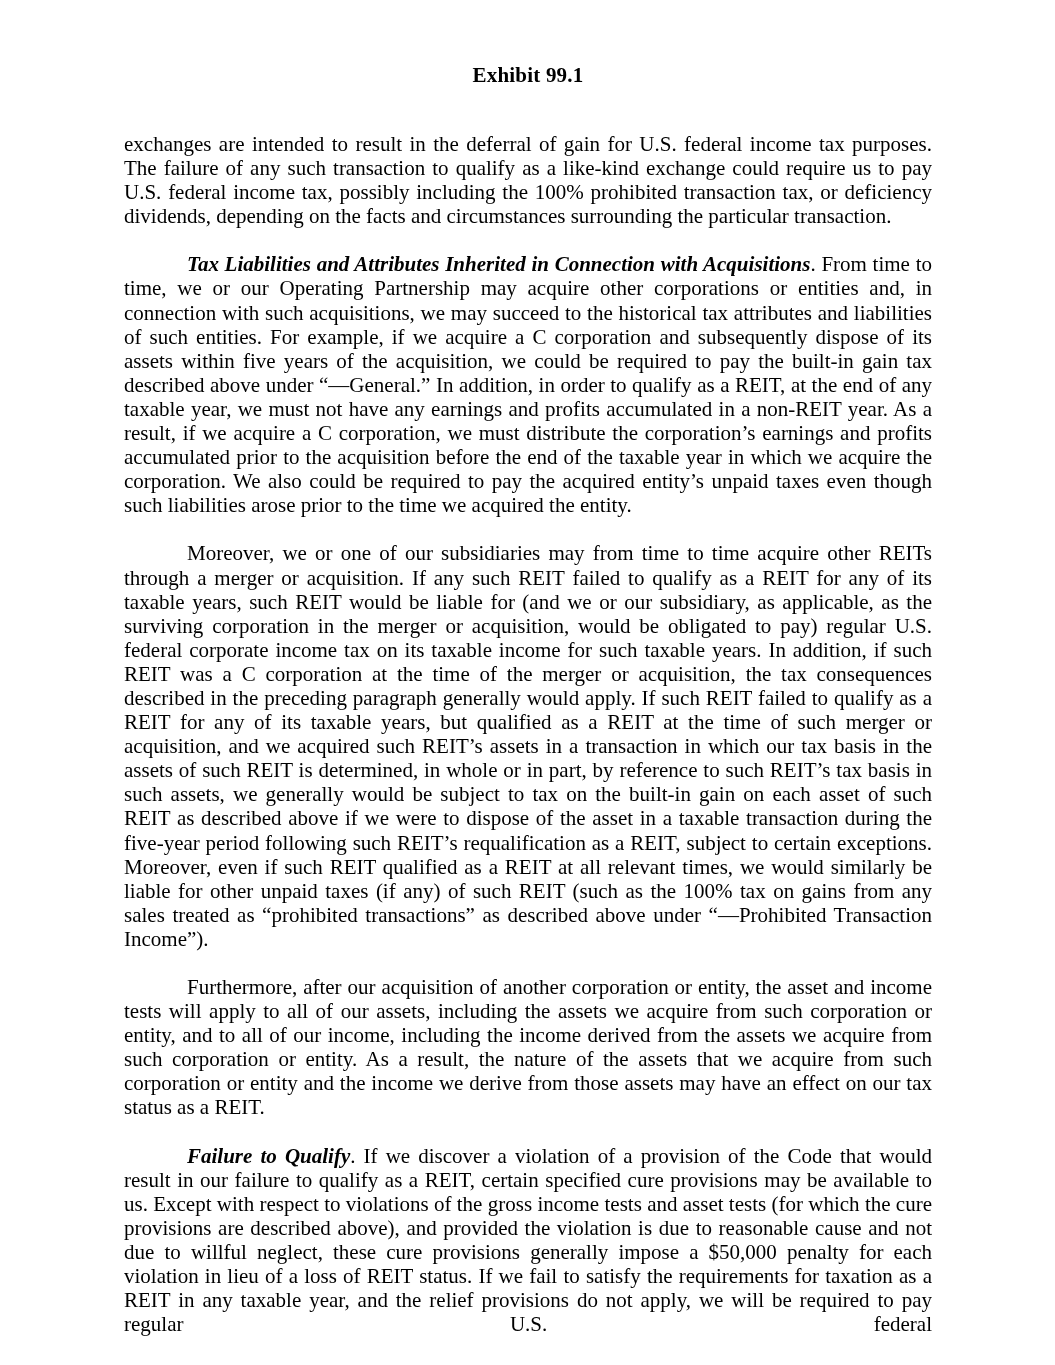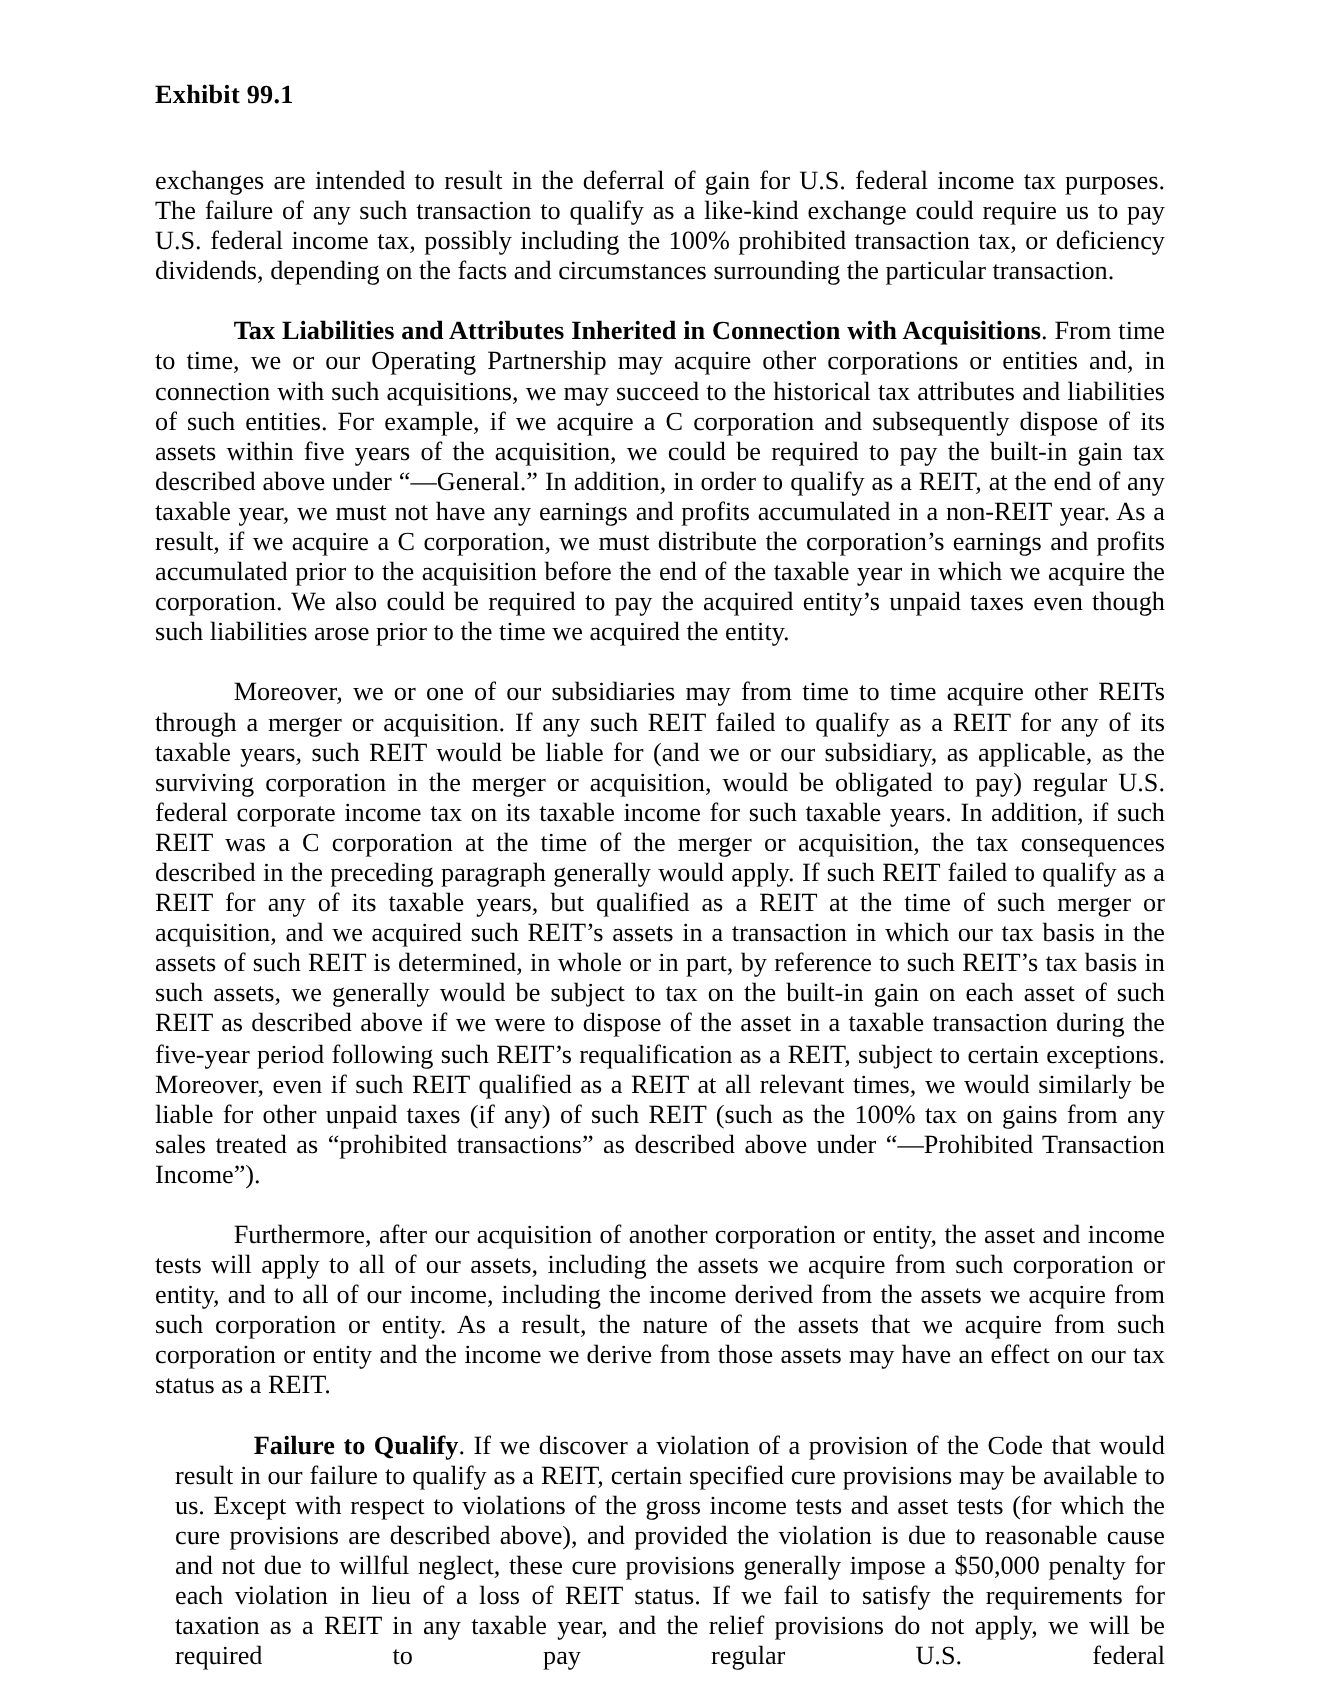--- a/index.html
+++ b/index.html
@@ -13,21 +13,21 @@
     min-height: 1365px;
     background: #ffffff;
     color: #000000;
     font-family: "Liberation Serif", serif;
     box-sizing: border-box;
     padding-top: 63px;
     overflow: hidden;
   }
   .header-row {
     margin: 0 123px 0 124px;
-    text-align: left;
+    text-align: center;
   }
   .exhibit-label {
     font-weight: bold;
     font-size: 21px;
     line-height: 24px;
     letter-spacing: 0.2px;
   }
   .content {
     margin: 45px 123px 0 124px;
     width: 808px;
@@ -37,25 +37,25 @@
   }
   .para {
     margin: 0 0 24px 0;
     padding: 0;
   }
   .para.indent {
     text-indent: 63px;
   }
   .para.justify-last {
     text-align-last: justify;
-    margin-left: 16px;
     -moz-text-align-last: justify;
   }
   .lead {
     font-weight: bold;
+    font-style: italic;
   }
 </style>
 </head>
 <body>
 
 <div class="page">
 
   <div class="header-row">
     <span class="exhibit-label">Exhibit 99.1</span>
   </div>

